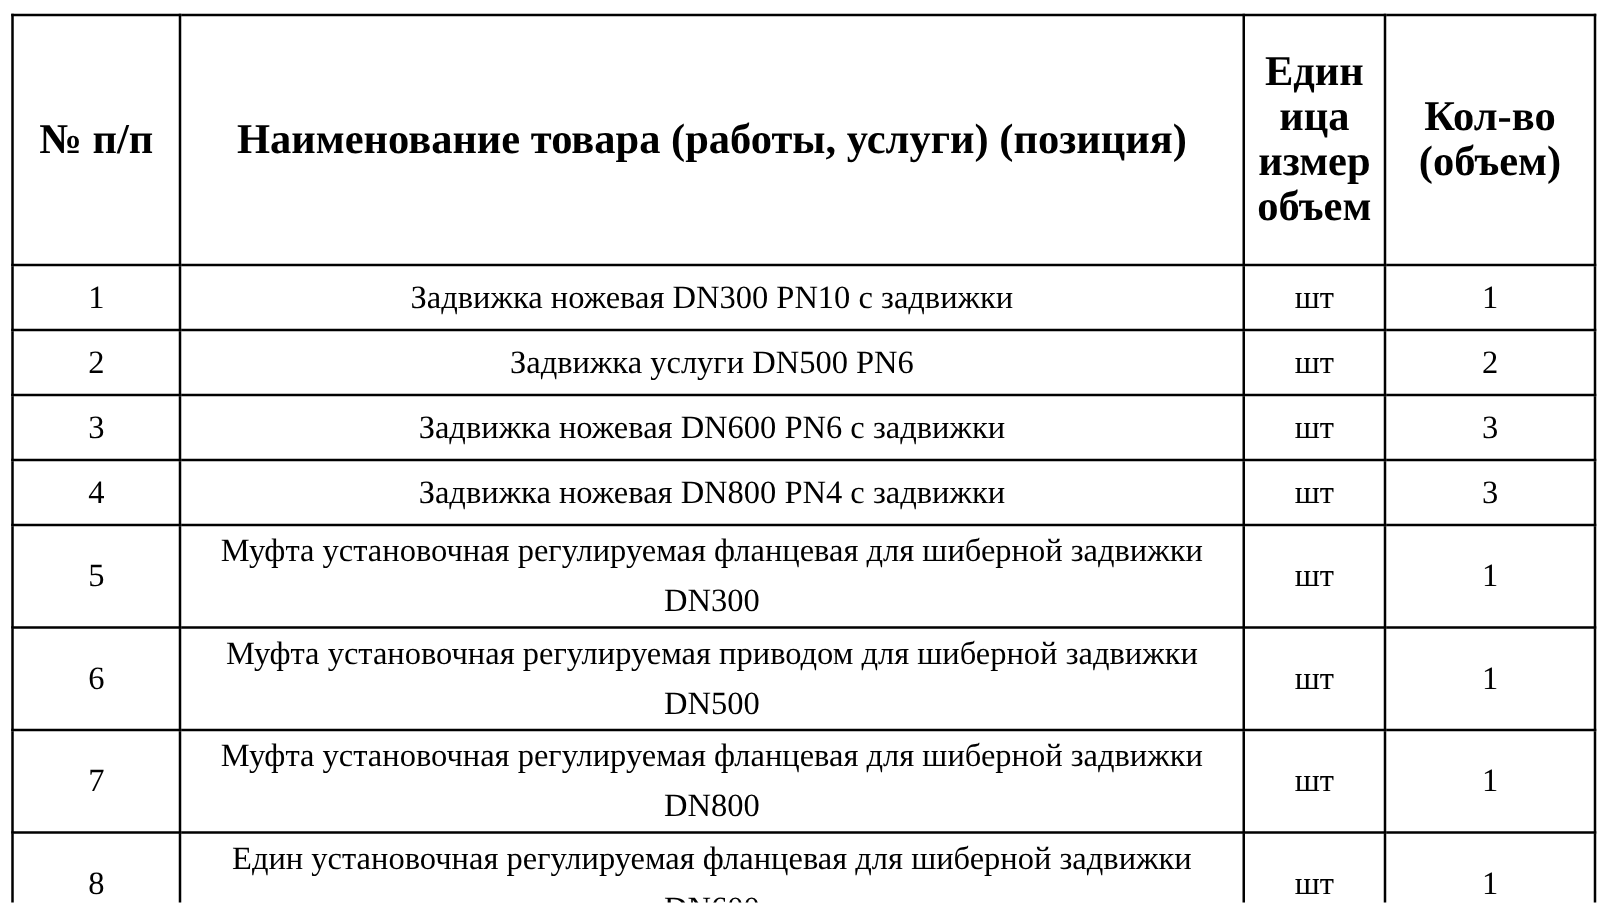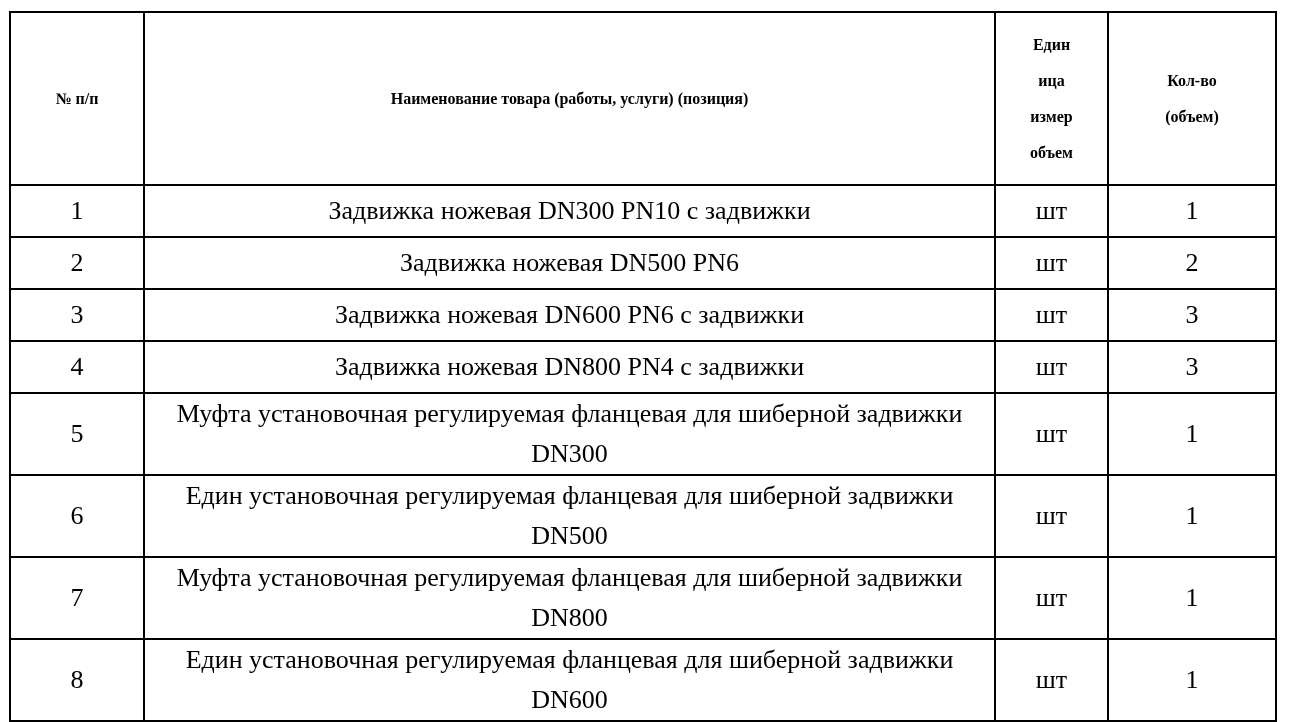--- a/index.html
+++ b/index.html
@@ -2,21 +2,21 @@
 <html><head>
 <meta charset="utf-8">
 <style>
   html, body { margin: 0; padding: 0; background: #ffffff; }
   body { width: 1292px; height: 722px; position: relative; overflow: hidden;
          font-family: "Liberation Serif", "DejaVu Serif", serif; color: #000; }
   table.spec { position: absolute; left: 9px; top: 11px; border-collapse: collapse;
                table-layout: fixed; width: 1266px; }
   table.spec td, table.spec th { border: 2px solid #000; text-align: center; vertical-align: middle;
                padding: 0 6px; box-sizing: border-box; }
-  table.spec th { font-weight: bold; font-size: 16px; line-height: 36px; height: 173px; }
+  table.spec th { font-weight: bold; font-size: 34px; line-height: 36px; height: 200px; }
   table.spec td { font-size: 26px; line-height: 40px; font-weight: normal; }
   col.c-num { width: 134px; }
   col.c-name { width: 851px; }
   col.c-unit { width: 113px; }
   col.c-qty { width: 168px; }
   tr.r1 td { height: 52px; }
   tr.r2 td { height: 82px; }
   .unit-head { line-height: 36px; }
 </style>
 </head>
@@ -47,21 +47,21 @@
   </thead>
   <tbody>
     <tr class="r1">
       <td>1</td>
       <td>Задвижка ножевая DN300 PN10 с задвижки</td>
       <td>шт</td>
       <td>1</td>
     </tr>
     <tr class="r1">
       <td>2</td>
-      <td>Задвижка ножевая DN500 PN6</td>
+      <td>Задвижка услуги DN500 PN6</td>
       <td>шт</td>
       <td>2</td>
     </tr>
     <tr class="r1">
       <td>3</td>
       <td>Задвижка ножевая DN600 PN6 с задвижки</td>
       <td>шт</td>
       <td>3</td>
     </tr>
     <tr class="r1">
@@ -71,21 +71,21 @@
       <td>3</td>
     </tr>
     <tr class="r2">
       <td>5</td>
       <td>Муфта установочная регулируемая фланцевая для шиберной задвижки DN300</td>
       <td>шт</td>
       <td>1</td>
     </tr>
     <tr class="r2">
       <td>6</td>
-      <td>Един установочная регулируемая фланцевая для шиберной задвижки DN500</td>
+      <td>Муфта установочная регулируемая приводом для шиберной задвижки DN500</td>
       <td>шт</td>
       <td>1</td>
     </tr>
     <tr class="r2">
       <td>7</td>
       <td>Муфта установочная регулируемая фланцевая для шиберной задвижки DN800</td>
       <td>шт</td>
       <td>1</td>
     </tr>
     <tr class="r2">

